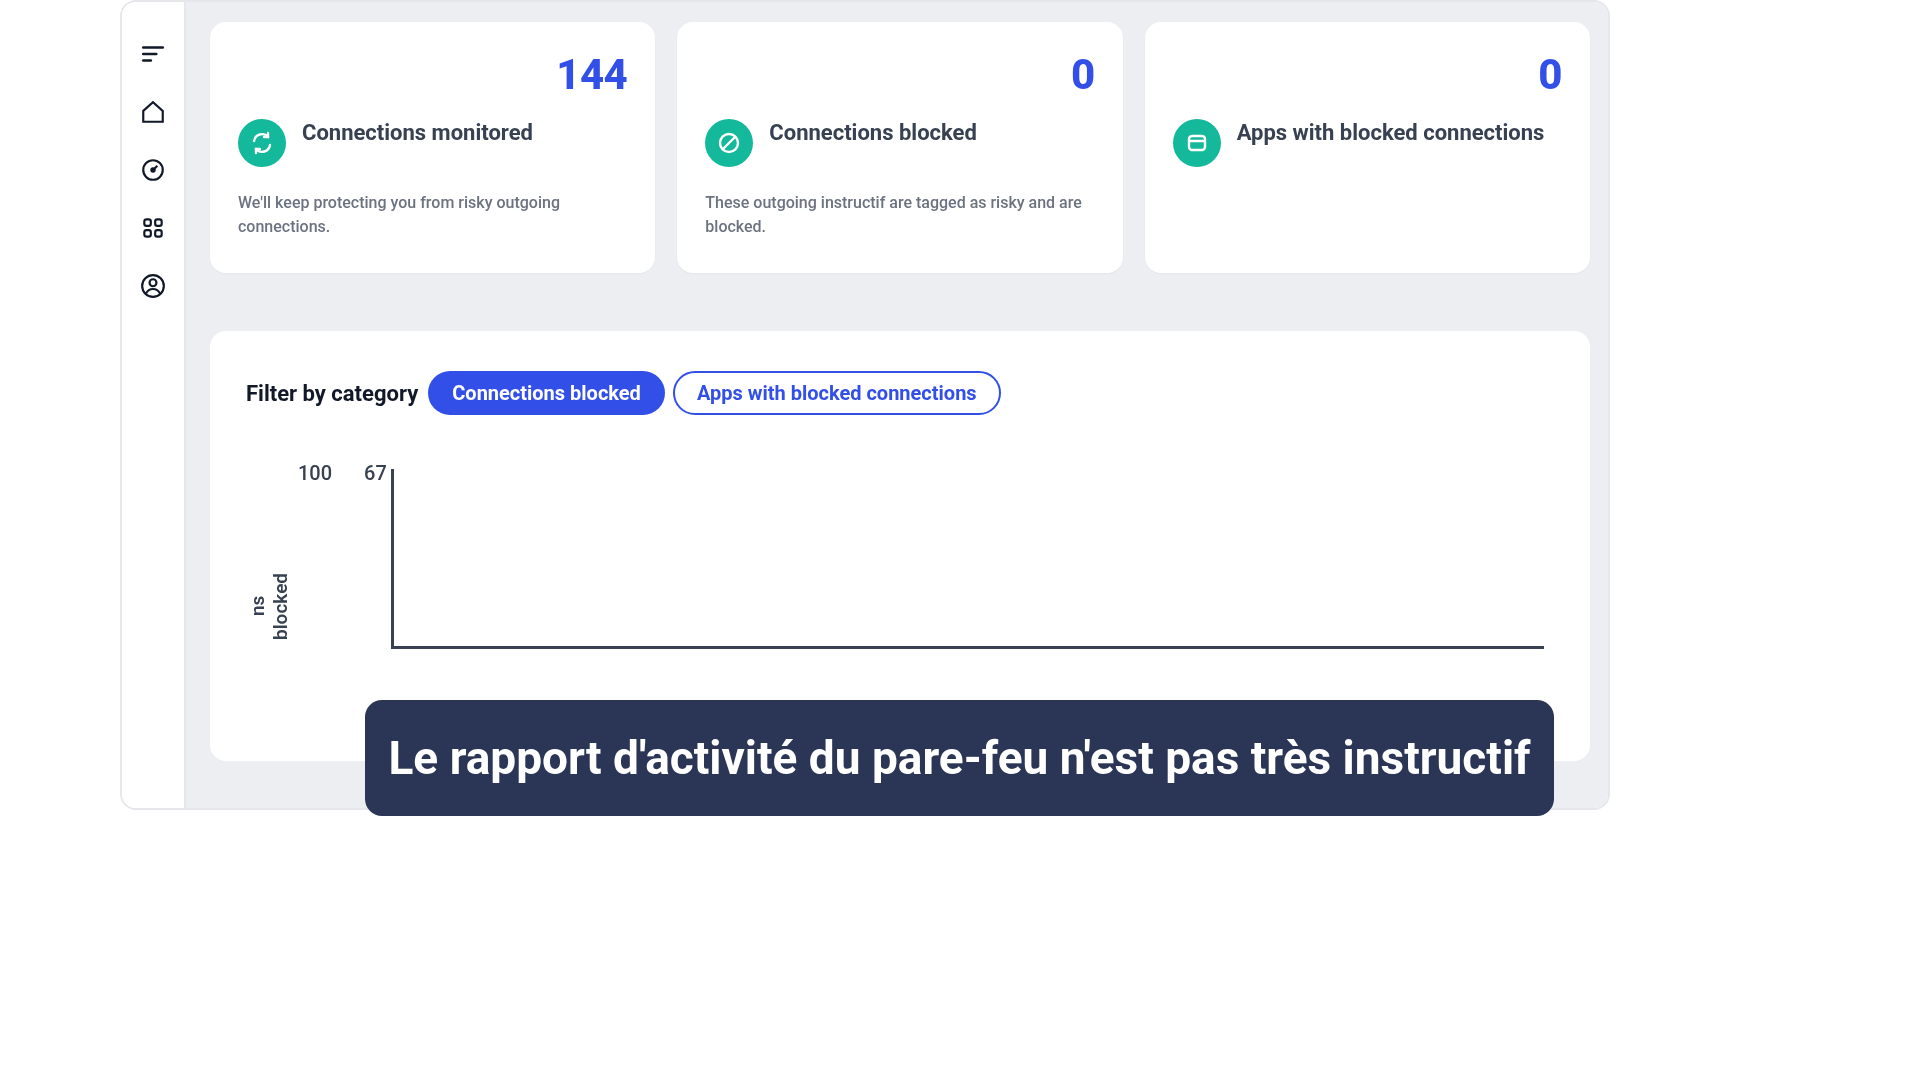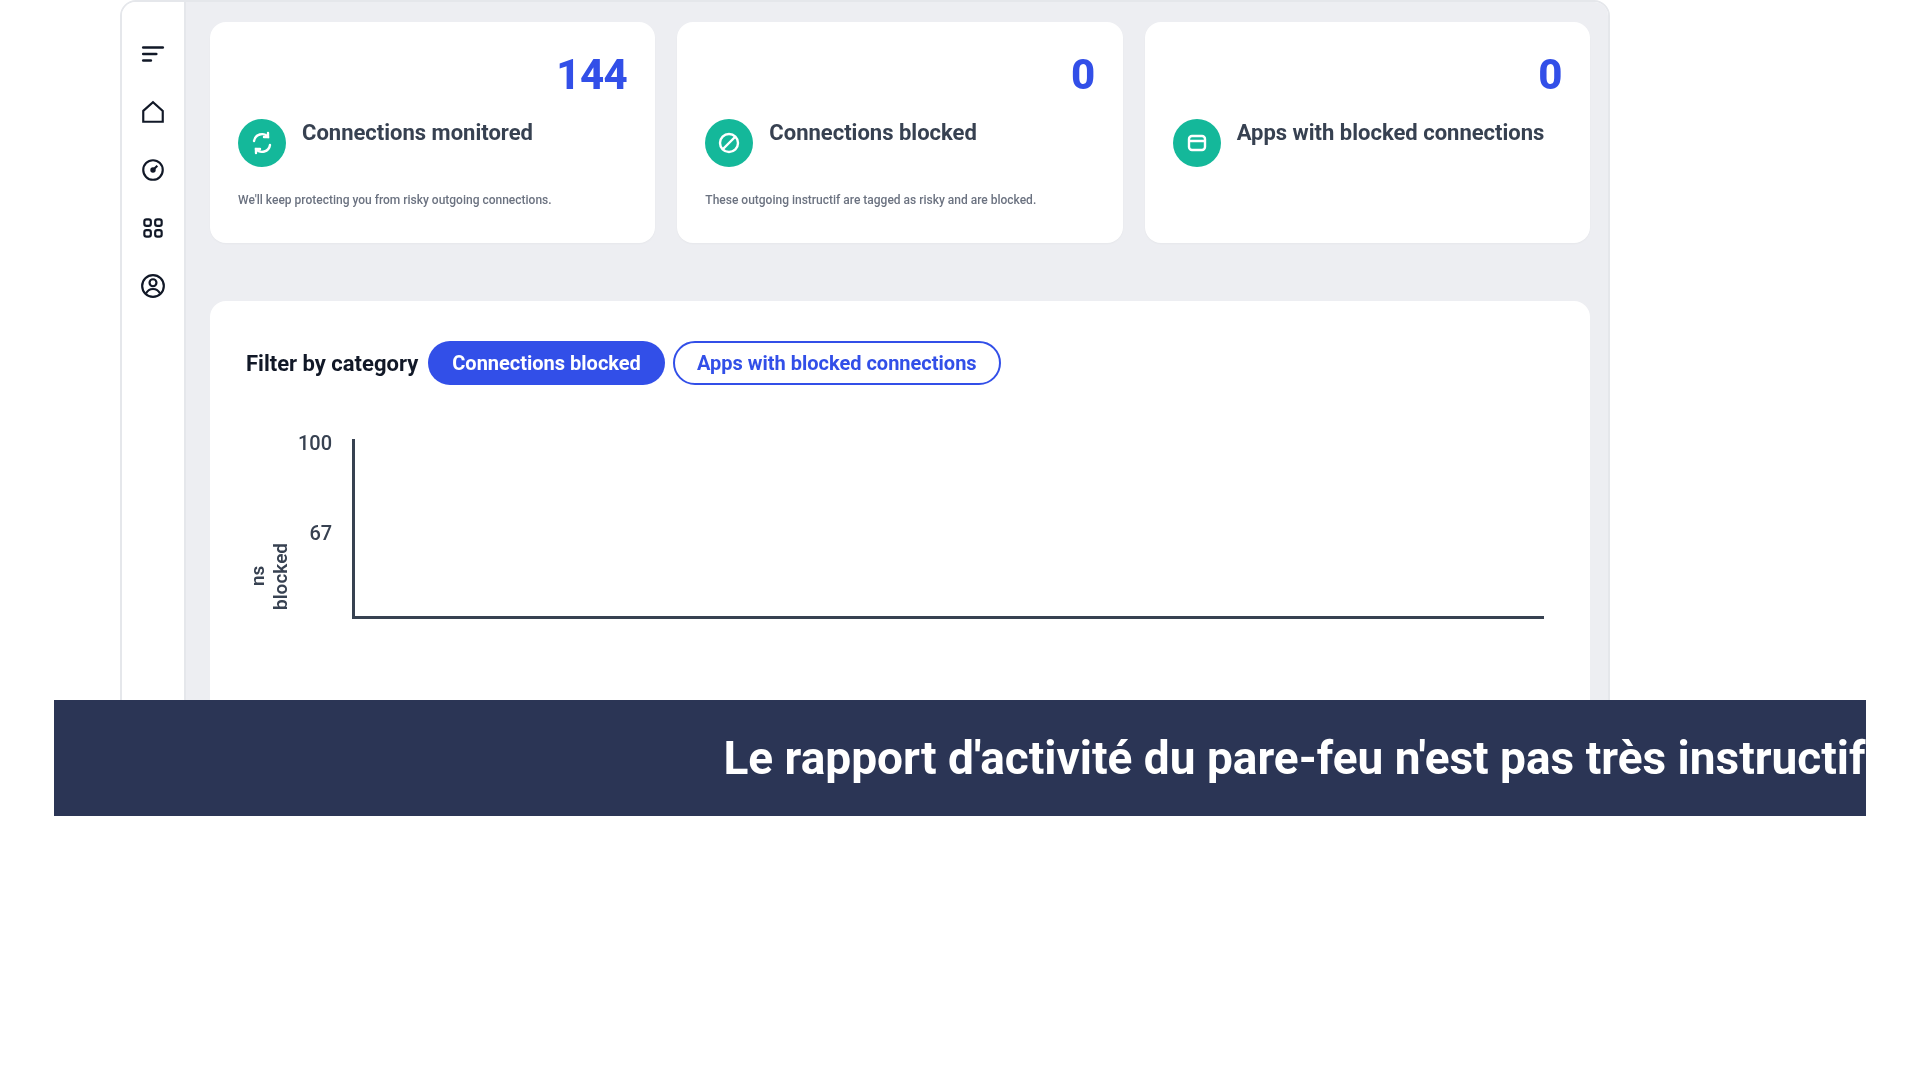--- a/index.html
+++ b/index.html
@@ -86,21 +86,21 @@
     color: #fff;
   }
   .card .badge svg { width: 24px; height: 24px; }
   .card .title {
     font-size: 22px;
     font-weight: 700;
     color: #374151;
     line-height: 1.28;
   }
   .card .desc {
-    font-size: 12px;
+    font-size: 16px;
     color: #6b7280;
     line-height: 1.5;
     font-weight: 500;
   }
   .chart-panel {
     margin-top: 58px;
     background: #fff;
     border-radius: 16px;
     padding: 40px 36px 0 36px;
     height: 430px;
@@ -147,26 +147,27 @@
     color: #374151;
     align-self: flex-end;
     padding-bottom: 0;
     margin-right: 6px;
     height: 160px;
     text-align: center;
     overflow: hidden;
   }
   .y-ticks {
     display: flex;
-    flex-direction: column;
+    flex-direction: row;
     align-items: flex-end;
     font-size: 20px;
     font-weight: 500;
     color: #374151;
-    padding-right: 20px;
+    padding-right: 4px;
+    gap: 32px;
   }
   .y-ticks span {
     height: 90px;
     line-height: 1;
   }
   .plot {
     flex: 1;
     border-left: 3px solid #374151;
     border-bottom: 3px solid #374151;
     height: 180px;
@@ -174,28 +175,28 @@
     margin-right: 10px;
   }
   .caption-bar {
     position: absolute;
     left: 6px;
     right: 6px;
     bottom: 12px;
     top: 700px;
     height: 116px;
     background: #2b3555;
-    border-radius: 0;
-    display: flex;
-    align-items: center;
-    justify-content: flex-end;
+    border-radius: 17px;
+    display: flex;
+    align-items: center;
+    justify-content: center;
     color: #fff;
     font-size: 46px;
     font-weight: 700;
-    width: 1812px;
+    width: 1189px;
     margin: 0 auto;
   }
   .fade-clip {
     overflow: hidden;
     max-height: 86px;
   }
 </style>
 </head>
 <body>
 

